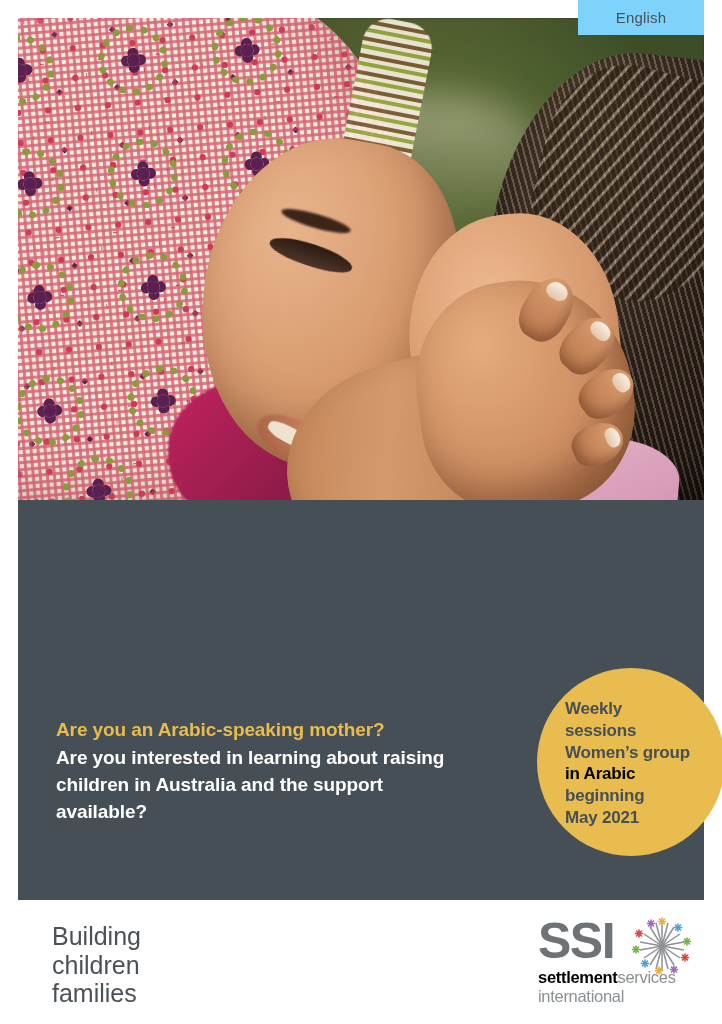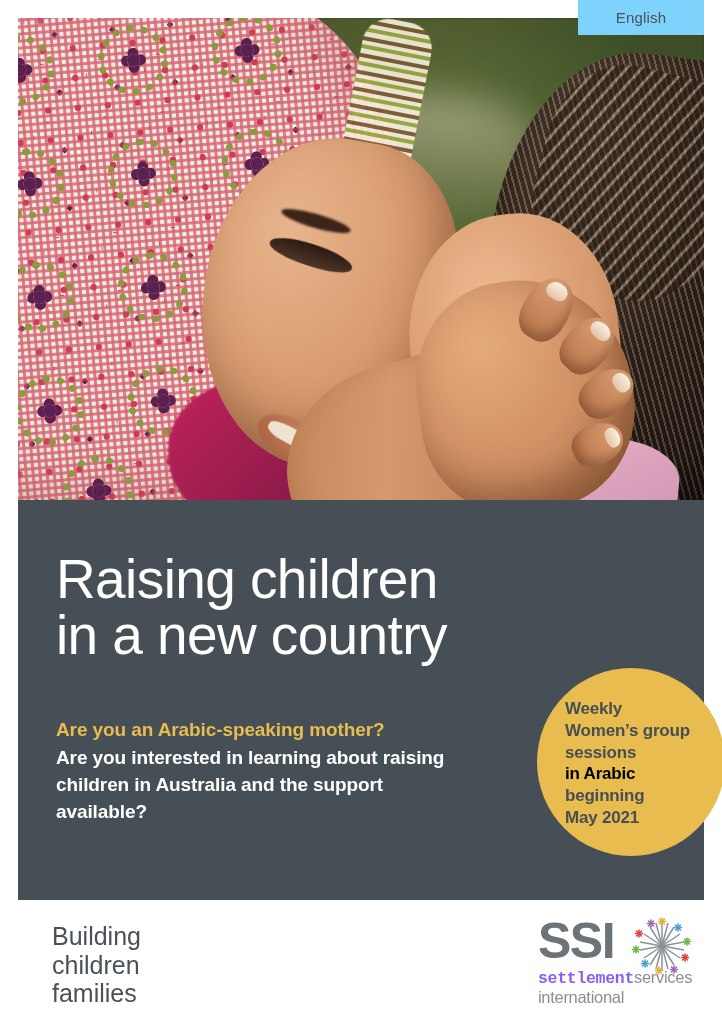--- a/index.html
+++ b/index.html
@@ -435,21 +435,21 @@
   .logo-sub {
     position: absolute;
     left: 6px;
     top: 50px;
     font-size: 16.5px;
     line-height: 19px;
     color: #898f93;
     letter-spacing: -0.3px;
     white-space: nowrap;
   }
-  .logo-sub b { color: #8b5cf6; font-weight: bold; font-family: Liberation Mono, monospace; }
+  .logo-sub b { color: #000000; font-weight: bold; }
   .logo-sub .line2 { display: block; color: #898f93; }
 </style>
 </head>
 <body>
 
 <div class="poster">
 
   <div class="photo">
     <div class="photo-bg"></div>
     <div class="photo-band"></div>
@@ -498,33 +498,29 @@
       </div>
     <div class="finger f4">
         <span class="nail"></span>
       </div>
   </div>
 
   <div class="lang-tab">English</div>
 
   <div class="panel">
 
-    <h1 class="title">
-      <span class="title-line">Raising children</span>
-      <span class="title-line">in a new country</span>
-    </h1>
 
     <p class="kicker">Are you an Arabic-speaking mother?</p>
     <p class="blurb">Are you interested in learning about raising children in Australia and the support available?</p>
 
     <div class="badge">
       <div class="badge-text">
         <span class="badge-line">Weekly</span>
+        <span class="badge-line">sessions</span>
         <span class="badge-line">Women’s group</span>
-        <span class="badge-line">sessions</span>
         <span class="badge-line hl">in Arabic</span>
         <span class="badge-line">beginning</span>
         <span class="badge-line">May 2021</span>
       </div>
     </div>
   </div>
 
   <div class="tagline">
     <span>Building</span>
     <span>children</span>

